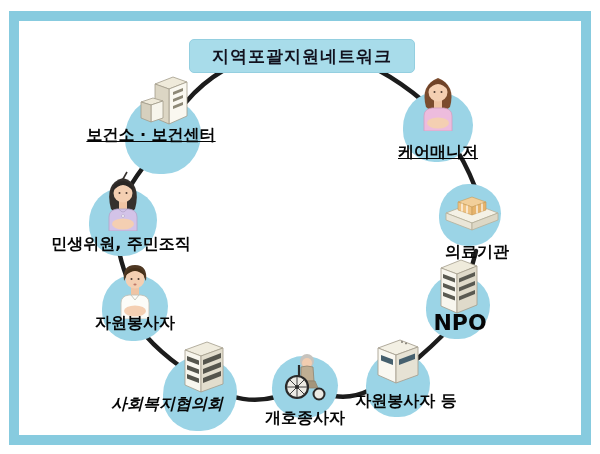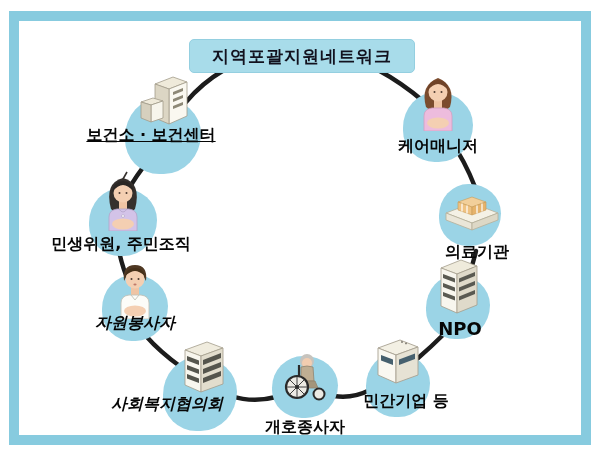--- a/index.html
+++ b/index.html
@@ -27,35 +27,35 @@
   }
   .icon{position:absolute;transform:translateX(-50%);left:0;}
   .label{
     position:absolute;transform:translateX(-50%);white-space:nowrap;
     font-weight:bold;color:#060606;font-size:16px;line-height:1.1;
   }
   
   #n1{left:163px;top:136px;} #n1 .blob{width:76px;height:76px;}
   #n1 .icon{top:-64px;margin-left:-2px;} #n1 .label{top:-10px;left:-12px;text-decoration:underline;}
   #n2{left:438px;top:127px;} #n2 .blob{width:70px;height:70px;}
-  #n2 .icon{top:-56px;} #n2 .label{top:10px;}
+  #n2 .icon{top:-56px;} #n2 .label{top:16px;text-decoration:underline;}
   #n3{left:123px;top:222px;} #n3 .blob{width:68px;height:68px;}
   #n3 .icon{top:-51px;} #n3 .label{top:-5px;left:-2px;margin-top:18px;}
   #n4{left:470px;top:215px;} #n4 .blob{width:62px;height:62px;}
   #n4 .icon{top:-26px;margin-left:2px;} #n4 .label{top:28px;left:7px;}
   #n5{left:135px;top:308px;} #n5 .blob{width:66px;height:66px;}
-  #n5 .icon{top:-51px;} #n5 .label{top:6px;font-style:italic;}
+  #n5 .icon{top:-51px;} #n5 .label{top:6px;}
   #n6{left:458px;top:307px;} #n6 .blob{width:64px;height:64px;}
-  #n6 .icon{top:-52px;} #n6 .label{top:12px;left:2px;font-size:18px;}
+  #n6 .icon{top:-52px;} #n6 .label{top:4px;left:2px;font-size:22px;}
   #n7{left:200px;top:394px;} #n7 .blob{width:74px;height:74px;}
   #n7 .icon{top:-58px;margin-left:2px;} #n7 .label{top:1px;left:-33px;font-style:italic;}
   #n8{left:398px;top:385px;} #n8 .blob{width:64px;height:64px;}
   #n8 .icon{top:-54px;} #n8 .label{top:7px;left:8px;}
   #n9{left:305px;top:387px;} #n9 .blob{width:66px;height:62px;}
-  #n9 .icon{top:-36px;} #n9 .label{top:31px;}
+  #n9 .icon{top:-36px;} #n9 .label{top:22px;}
 </style>
 </head>
 <body>
 
 <div class="canvas">
 
   <div class="frame"></div>
 
   <svg class="lines" width="600" height="454" viewBox="0 0 600 454" aria-hidden="true">
     <path d="M224 70 Q202 83 186 102"></path>
@@ -217,21 +217,21 @@
       </g>
       <g fill="#46606E">
         <polygon points="9,24 21,28.5 21,34 9,29.5"></polygon>
         <polygon points="27,28.5 43,22.5 43,28 27,34"></polygon>
       </g>
       <g fill="#77736A">
           <circle cx="30" cy="11" r="0.9"></circle>
           <circle cx="34" cy="12.4" r="0.9"></circle>
         </g>
     </svg>
-    <div class="label">민간기업 등</div>
+    <div class="label">자원봉사자 등</div>
   </div>
 
   <div class="node" id="n9">
     <div class="blob"></div>
     <svg class="icon" width="56" height="50" viewBox="0 0 56 50">
       <circle cx="30" cy="10" r="7" fill="#C7C3BD"></circle>
       <circle cx="30" cy="12" r="5" fill="#F2CDB0"></circle>
       <path d="M24 16 Q30 14 36 16 L37 30 L24 30 Z" fill="#BFAE93" stroke="#8F8470" stroke-width="0.8"></path>
       <path d="M25 30 L38 30 L41 37 L28 37 Z" fill="#A3957C" stroke="#8F8470" stroke-width="0.8"></path>
       <path d="M22 14 L22 34" stroke="#2A2A2A" stroke-width="2.2" fill="none"></path>

